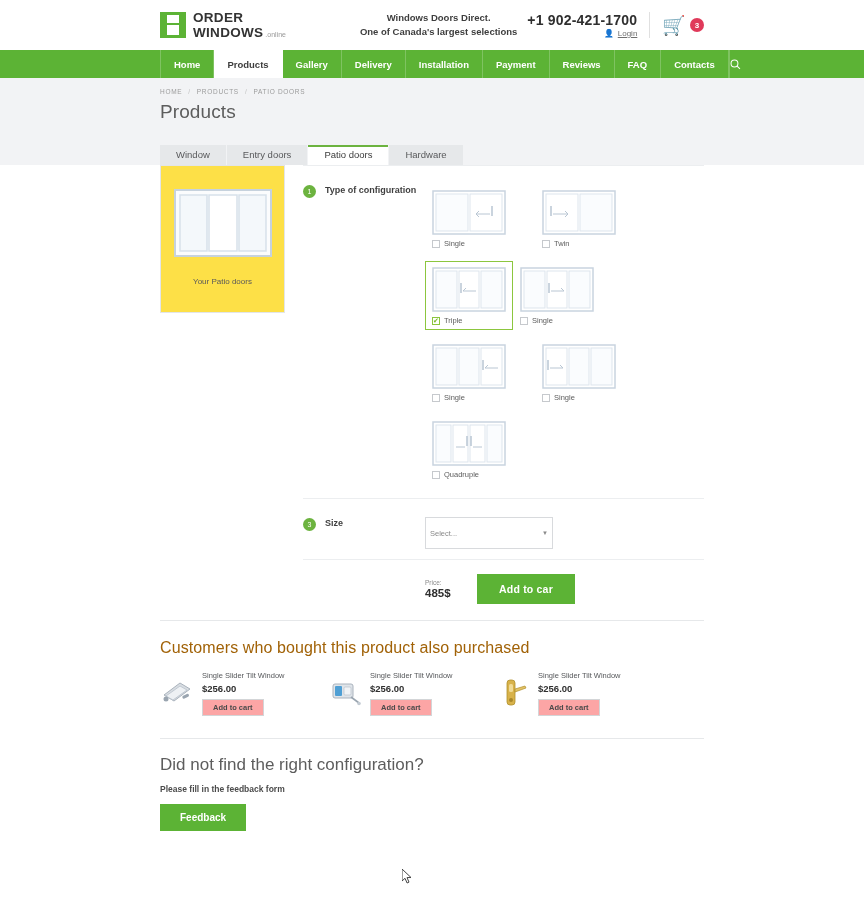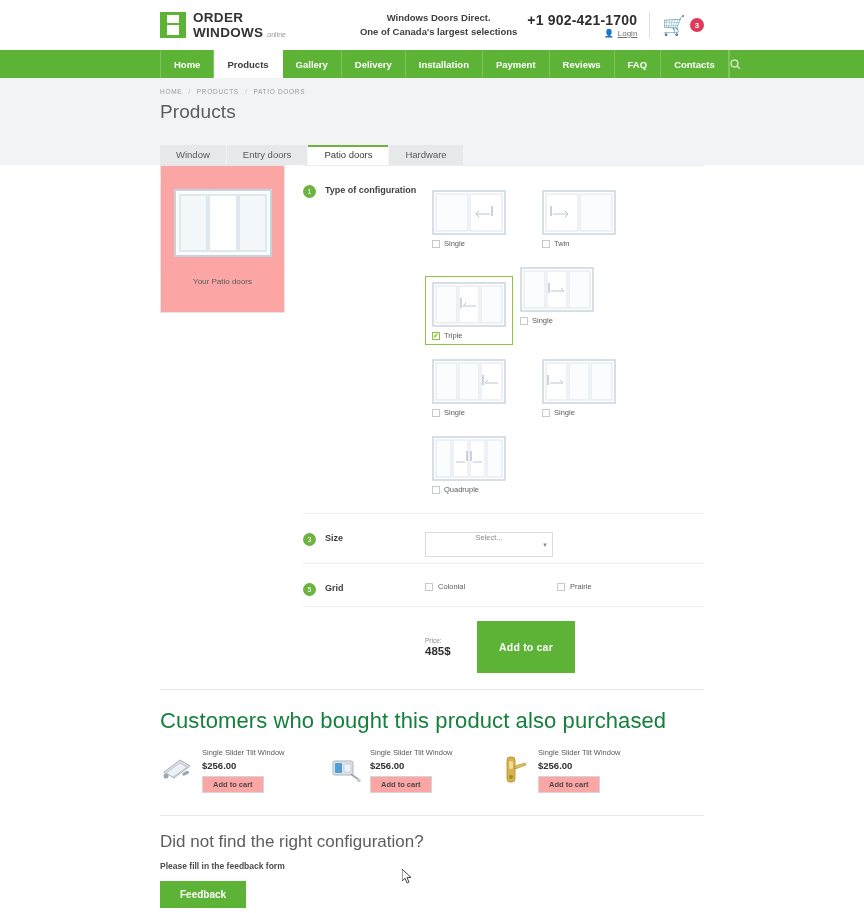--- a/index.html
+++ b/index.html
@@ -82,21 +82,21 @@
     cursor:pointer; margin-right:1px; line-height:1;
   }
   .tab.active { background:#fff; border-top:2px solid #6cb33f; color:#3b3b3b; padding-top:3px; }
 
   
   .main { padding: 0 160px; background:#fff; }
   .intro { font-size:9px; color:#53565a; line-height:1.55; padding:14px 0 12px; max-width:525px; }
 
   .builder { display:flex; gap:18px; }
   .preview {
-    width:125px; height:148px; border:1px solid #e3e5e8; background:#fca5a5;
+    width:125px; height:148px; border:1px solid #e3e5e8; background:#fde047;
     display:flex; flex-direction:column; align-items:center; justify-content:center; flex:none;
     padding-bottom:4px;
   }
   .preview .door-art { width:98px; height:68px; }
   .preview-label { font-size:8px; color:#5a5a5a; margin-top:20px; }
 
   .options { flex:1; }
   .opt-row { border-top:1px solid #eceef0; display:flex; align-items:flex-start; padding:18px 0 6px;justify-content:space-between; }
   .opt-row:first-child { border-top:1px solid #eceef0; }
   .step-badge {
@@ -105,56 +105,56 @@
     margin-top:1px;
   }
   .opt-label { font-size:9px; color:#3f3f3f; font-weight:bold; margin-left:9px; width:100px; flex:none; padding-top:1px; }
   .opt-body { flex:1; }
 
   .config-grid { display:flex; flex-wrap:wrap; gap:0; }
   .config-cell {
     width:88px; margin-right:0; margin-bottom:8px; padding:5px 6px 4px;
     border:1px solid transparent; cursor:pointer;
   }
-  .config-cell.sel { border:1px solid #8cc63e;margin-top:15px; }
+  .config-cell.sel { border:1px solid #8cc63e; }
   .config-art { width:100%; height:45px; }
   .cfg-check { display:flex; align-items:center; gap:4px; margin-top:4px; }
   .cbox { width:8px; height:8px; border:1px solid #c6c9cd; background:#fff; flex:none; display:block; }
   .cbox.on { border-color:#8cc63e; background:#fff; position:relative; }
   .cbox.on::after {
     content:"✔"; position:absolute; left:0px; top:-2px; font-size:7px; color:#7ab62e; line-height:9px;
   }
   .cfg-text { font-size:7.5px; color:#5c5c5c; }
   .cfg-sp { width:22px; flex:none; }
 
   .sel-input {
-    width:128px; height:25px; border:1px solid #d8dadd; background:#fff; display:flex;
-    align-items:center; padding: 0 4px; font-size:7.5px; color:#8a8a8a; cursor:pointer; position:relative;flex-direction:column;
+    width:128px; height:32px; border:1px solid #d8dadd; background:#fff; display:flex;
+    align-items:center; padding: 0 4px; font-size:7.5px; color:#8a8a8a; cursor:pointer; position:relative;
   }
   .sel-input .caret { margin-left:auto; font-size:6px; color:#8a8a8a; }
   .swatch { width:11px; height:11px; background:#7d3239; margin-right:5px; flex:none; }
   .sel-input .val { color:#555; }
 
   .grid-checks { display:flex; align-items:center; }
   .grid-check { display:flex; align-items:center; gap:5px; width:132px; cursor:pointer; }
   .grid-check .gl { font-size:7.5px; color:#5c5c5c; }
 
   .price-row { display:flex; align-items:center; padding:14px 0 16px; border-top:1px solid #eceef0; margin-top:4px; }
   .price-spacer { width:122px; flex:none; }
   .price-block { width:52px; }
   .price-cap { font-size:6.5px; color:#8b8b8b; }
   .price-val { font-size:11.5px; color:#2f2f2f; font-weight:bold; margin-top:1px; }
   .add-cart-btn {
     background:#5cb335; color:#fff; font-size:10.5px; font-weight:bold; border:none;
-    padding:20px 22px; cursor:pointer; letter-spacing:0.2px;
+    padding:9px 22px; cursor:pointer; letter-spacing:0.2px;
   }
 
   
   .sec-divider { border-top:1px solid #e6e8ea; margin:0; }
-  .sec-title { font-size:22px; color:#15803d; font-weight:normal; padding:18px 0 14px; letter-spacing:0.1px; }
+  .sec-title { font-size:16px; color:#a16207; font-weight:normal; padding:18px 0 14px; letter-spacing:0.1px; }
   .prod-row { display:flex; gap:0; padding-bottom:22px; }
   .prod { width:168px; display:flex; gap:8px; align-items:flex-start; }
   .prod-thumb { width:34px; height:34px; flex:none; margin-top:4px; }
   .prod-info {}
   .prod-name { font-size:7.5px; color:#56585b; }
   .prod-price { font-size:9.5px; color:#2f2f2f; font-weight:bold; margin-top:3px; }
   .prod-btn {
     margin-top:5px; font-size:7.5px; color:#4a4a4a; background:#fca5a5;
     border:1px solid #d3d5d7; padding:3px 10px; cursor:pointer; font-weight:bold;
   }
@@ -409,36 +409,20 @@
           <div class="opt-label">Size</div>
           <div class="opt-body">
             <div class="sel-input">
               <span>Select...</span>
               <span class="caret">▼</span>
             </div>
           </div>
         </div>
 
 
-        <div class="opt-row">
-          <div class="step-badge">5</div>
-          <div class="opt-label">Grid</div>
-          <div class="opt-body">
-            <div class="grid-checks">
-              <label class="grid-check">
-                <span class="cbox"></span>
-                <span class="gl">Colonial</span>
-              </label>
-              <label class="grid-check">
-                <span class="cbox"></span>
-                <span class="gl">Prairie</span>
-              </label>
-            </div>
-          </div>
-        </div>
 
         <div class="price-row">
           <div class="price-spacer"></div>
           <div class="price-block">
             <div class="price-cap">Price:</div>
             <div class="price-val">485$</div>
           </div>
           <button class="add-cart-btn">Add to car</button>
         </div>
 

